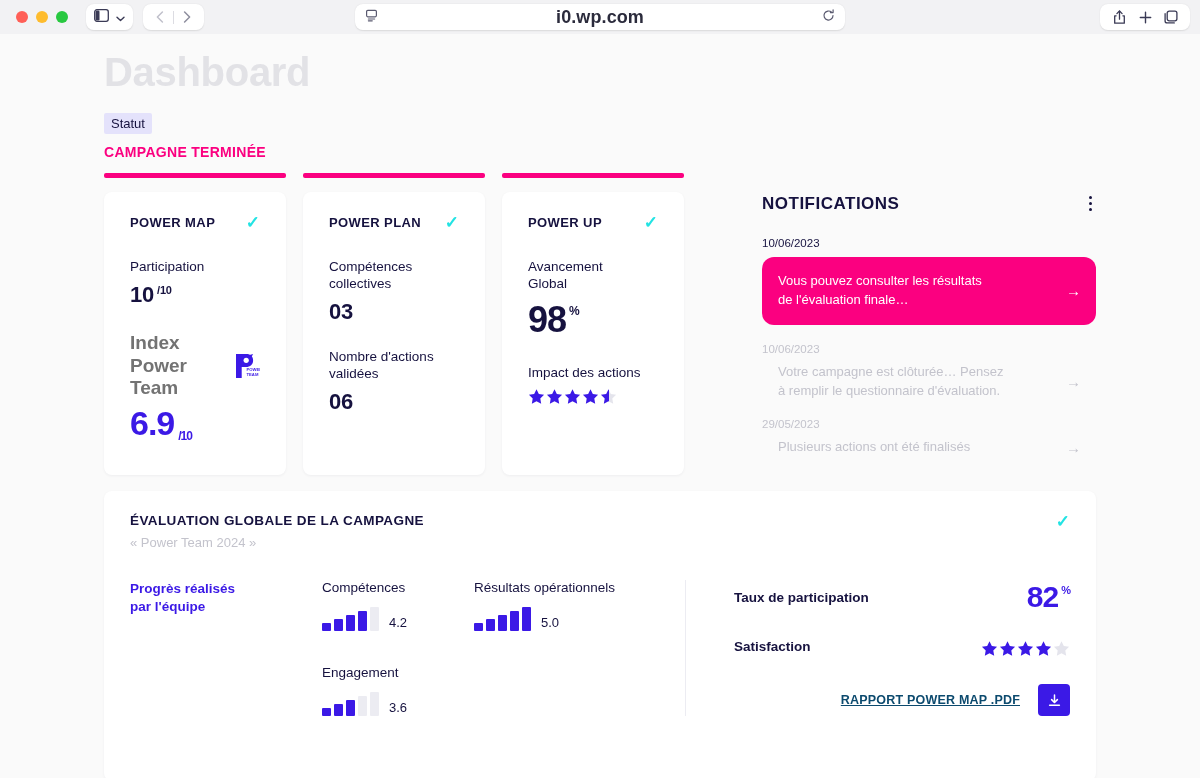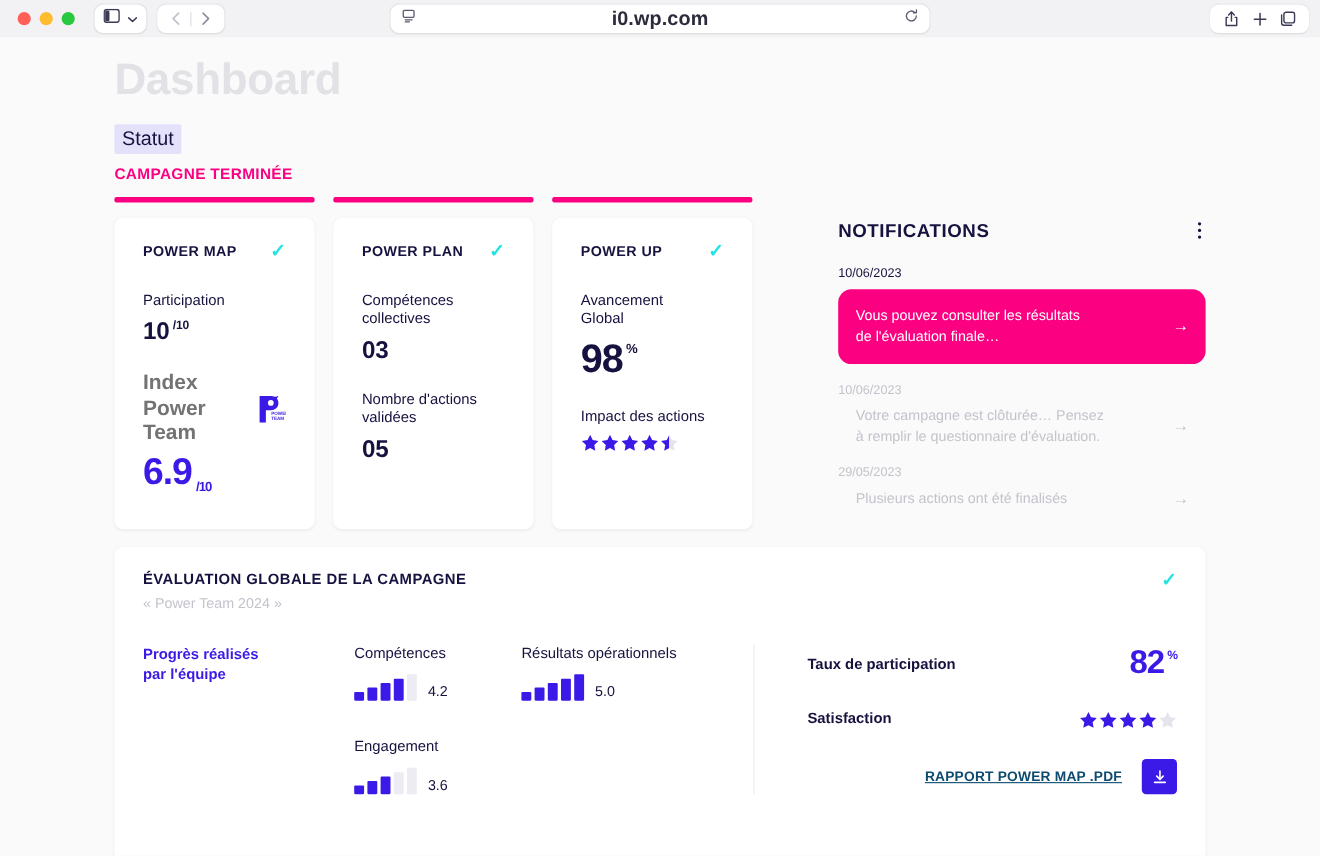--- a/index.html
+++ b/index.html
@@ -87,21 +87,21 @@
     margin-bottom: 18px;
   }
 
   
   .status-row { display: flex; }
   .status-left { width: 600px; }
   .statut-chip {
     display: inline-block;
     background: #e4e2fb;
     color: #16123f;
-    font-size: 18px;
+    font-size: 13px;
     padding: 3px 7px;
     border-radius: 2px;
   }
   .campagne {
     margin-top: 10px;
     color: #fb0080;
     font-size: 14px;
     font-weight: 700;
     letter-spacing: 0.3px;
   }
@@ -430,21 +430,21 @@
               <div class="metric-value">
                 <span>03</span>
               </div>
             </div>
             <div class="metric-block">
               <div class="metric-label">
                 <span>Nombre d'actions</span><br>
                 <span>validées</span>
               </div>
               <div class="metric-value">
-                <span>05</span>
+                <span>06</span>
               </div>
             </div>
           </div>
 
           <div class="card">
             <div class="card-head">
               <span class="card-title">POWER UP</span>
               <span class="check">✓</span>
             </div>
             <div class="metric-block">

